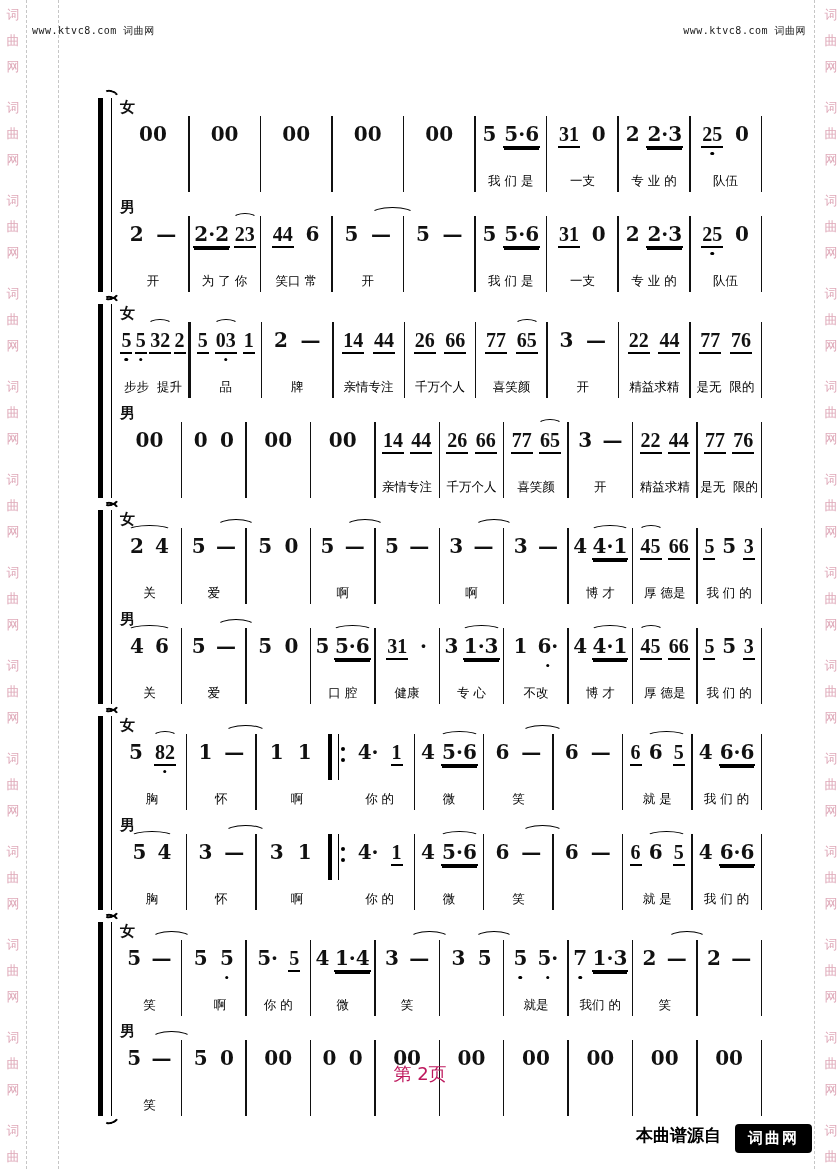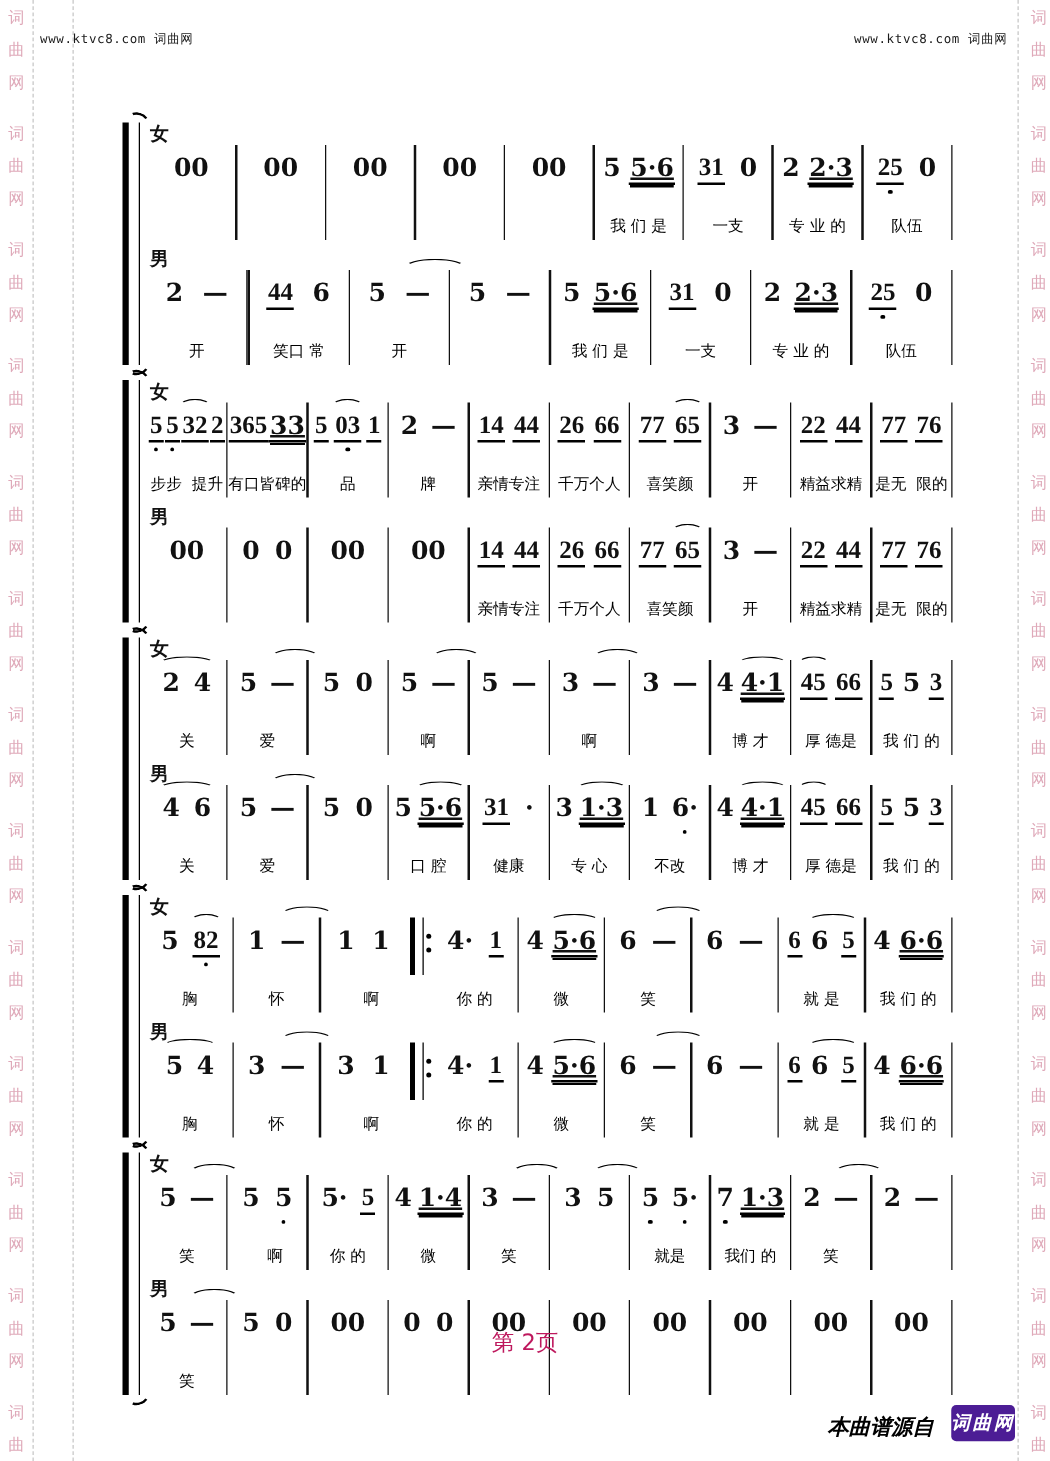--- a/index.html
+++ b/index.html
@@ -14,42 +14,42 @@
   .rail-left{left:2px;} .rail-right{left:820px;}
   .rail .grp{display:flex;flex-direction:column;align-items:center;margin-bottom:24px;}
   .rail .grp span{margin:2px 0;}
   .vdash{position:absolute;top:0;bottom:0;width:0;border-left:1px dashed #c6c6c6;}
   .vdash.d1{left:26px;} .vdash.d2{left:58px;} .vdash.d3{left:814px;}
   
   .hdr{position:absolute;top:24px;font-family:"DejaVu Sans Mono","Liberation Mono",monospace;
        font-size:10px;color:#1a1a1a;letter-spacing:.5px;}
   .hdr-l{left:32px;} .hdr-r{right:34px;}
   .pagenum{position:absolute;top:1062px;left:0;right:0;text-align:center;font-size:18px;color:#be185d;}
-  .brand{position:absolute;right:28px;bottom:16px;display:flex;align-items:flex-end;gap:14px;font-style:italic;}
+  .brand{position:absolute;right:28px;bottom:16px;display:flex;align-items:flex-start;gap:14px;}
   .brand .src{font-size:17px;font-weight:700;color:#000;}
-  .brand .badge{background:#4c1d95;color:#fff;font-size:15px;font-weight:700;
-                padding:5px 0;border-radius:4px;letter-spacing:2px;}
+  .brand .badge{background:#000000;color:#fff;font-size:15px;font-weight:700;
+                padding:5px 13px;border-radius:4px;letter-spacing:2px;}
   
   #score{position:absolute;top:98px;left:98px;right:78px;}
   .system{display:flex;margin-bottom:12px;}
   .sysbar{width:8px;border-left:5px solid #000;border-right:1.6px solid #000;position:relative;}
   .sysbar::before{content:"";position:absolute;top:-8px;left:-1px;width:13px;height:9px;
       border:2px solid transparent;border-top-color:#000;border-radius:100% 100% 0 0;transform:rotate(18deg);}
   .sysbar::after{content:"";position:absolute;bottom:-8px;left:-1px;width:13px;height:9px;
       border:2px solid transparent;border-bottom-color:#000;border-radius:0 0 100% 100%;transform:rotate(-18deg);}
   .voices{flex:1;display:flex;flex-direction:column;gap:6px;padding-left:6px;}
   .vline{display:flex;align-items:stretch;position:relative;padding-top:18px;}
   .vlabel{position:absolute;top:0;left:2px;font-size:15px;font-weight:700;}
   .measure{flex:1 1 0;min-width:0;display:flex;flex-direction:column;}
   .nrow{display:flex;justify-content:space-evenly;align-items:flex-start;position:relative;
         height:40px;padding-top:7px;}
   .note{font-family:"DejaVu Serif","Liberation Serif",serif;font-weight:700;font-size:20px;
         line-height:1.15;position:relative;padding:0 1px;}
   .u1{border-bottom:2px solid #000;font-family:Liberation Serif, serif;}
-  .u2{border-bottom:2px solid #000;box-shadow:0 3px 0 -1px #000;text-decoration:underline;}
+  .u2{border-bottom:2px solid #000;box-shadow:0 3px 0 -1px #000;}
   .dotb::after{content:"";position:absolute;left:50%;transform:translateX(-50%);bottom:-9px;
         width:3.5px;height:3.5px;background:#000;border-radius:50%;}
   .grp{display:inline-flex;gap:9px;position:relative;}
   .slur{position:absolute;left:-1px;right:-1px;top:-10px;height:9px;pointer-events:none;
         border:1.6px solid transparent;border-top-color:#000;border-radius:50%;}
   .tie{position:absolute;right:-16%;top:-9px;width:58%;height:12px;z-index:3;pointer-events:none;
         border:1.6px solid transparent;border-top-color:#000;border-radius:50%;}
   .mbar{width:1.5px;background:#111;}
   .rpt{width:6px;border-left:4px solid #000;border-right:1.6px solid #000;height:46px;
        margin:0 7px 0 3px;position:relative;align-self:flex-start;}
@@ -276,20 +276,30 @@
         <div class="vline">
           <span class="vlabel">男</span>
           <div class="measure">
             <div class="nrow">
               <span class="note">2</span>
               <span class="note">—</span>
             </div>
             <div class="lyr">开</div>
           </div>
           <div class="mbar"></div>
+          <div class="measure">
+            <div class="nrow">
+              <span class="note u2">2·2</span>
+              <span class="grp">
+                <i class="slur"></i>
+                <span class="note u1">23</span>
+              </span>
+            </div>
+            <div class="lyr">为 了 你</div>
+          </div>
           <div class="mbar"></div>
           <div class="measure">
             <div class="nrow">
               <span class="note u1">44</span>
               <span class="note">6</span>
             </div>
             <div class="lyr">笑口 常</div>
           </div>
           <div class="mbar"></div>
           <div class="measure">
@@ -355,27 +365,20 @@
               <span class="note u1 dotb">5</span>
               <span class="grp">
                 <i class="slur"></i>
                 <span class="note u1">32</span>
               </span>
               <span class="note u1">2</span>
             </div>
             <div class="lyr">步步  提升</div>
           </div>
           <div class="mbar"></div>
-          <div class="measure">
-            <div class="nrow">
-              <span class="note u1">365</span>
-              <span class="note u2">33</span>
-            </div>
-            <div class="lyr">有口皆碑的</div>
-          </div>
           <div class="mbar"></div>
           <div class="measure">
             <div class="nrow">
               <span class="note u1">5</span>
               <span class="grp">
                 <i class="slur"></i>
                 <span class="note u1 dotb">03</span>
               </span>
               <span class="note u1">1</span>
             </div>

